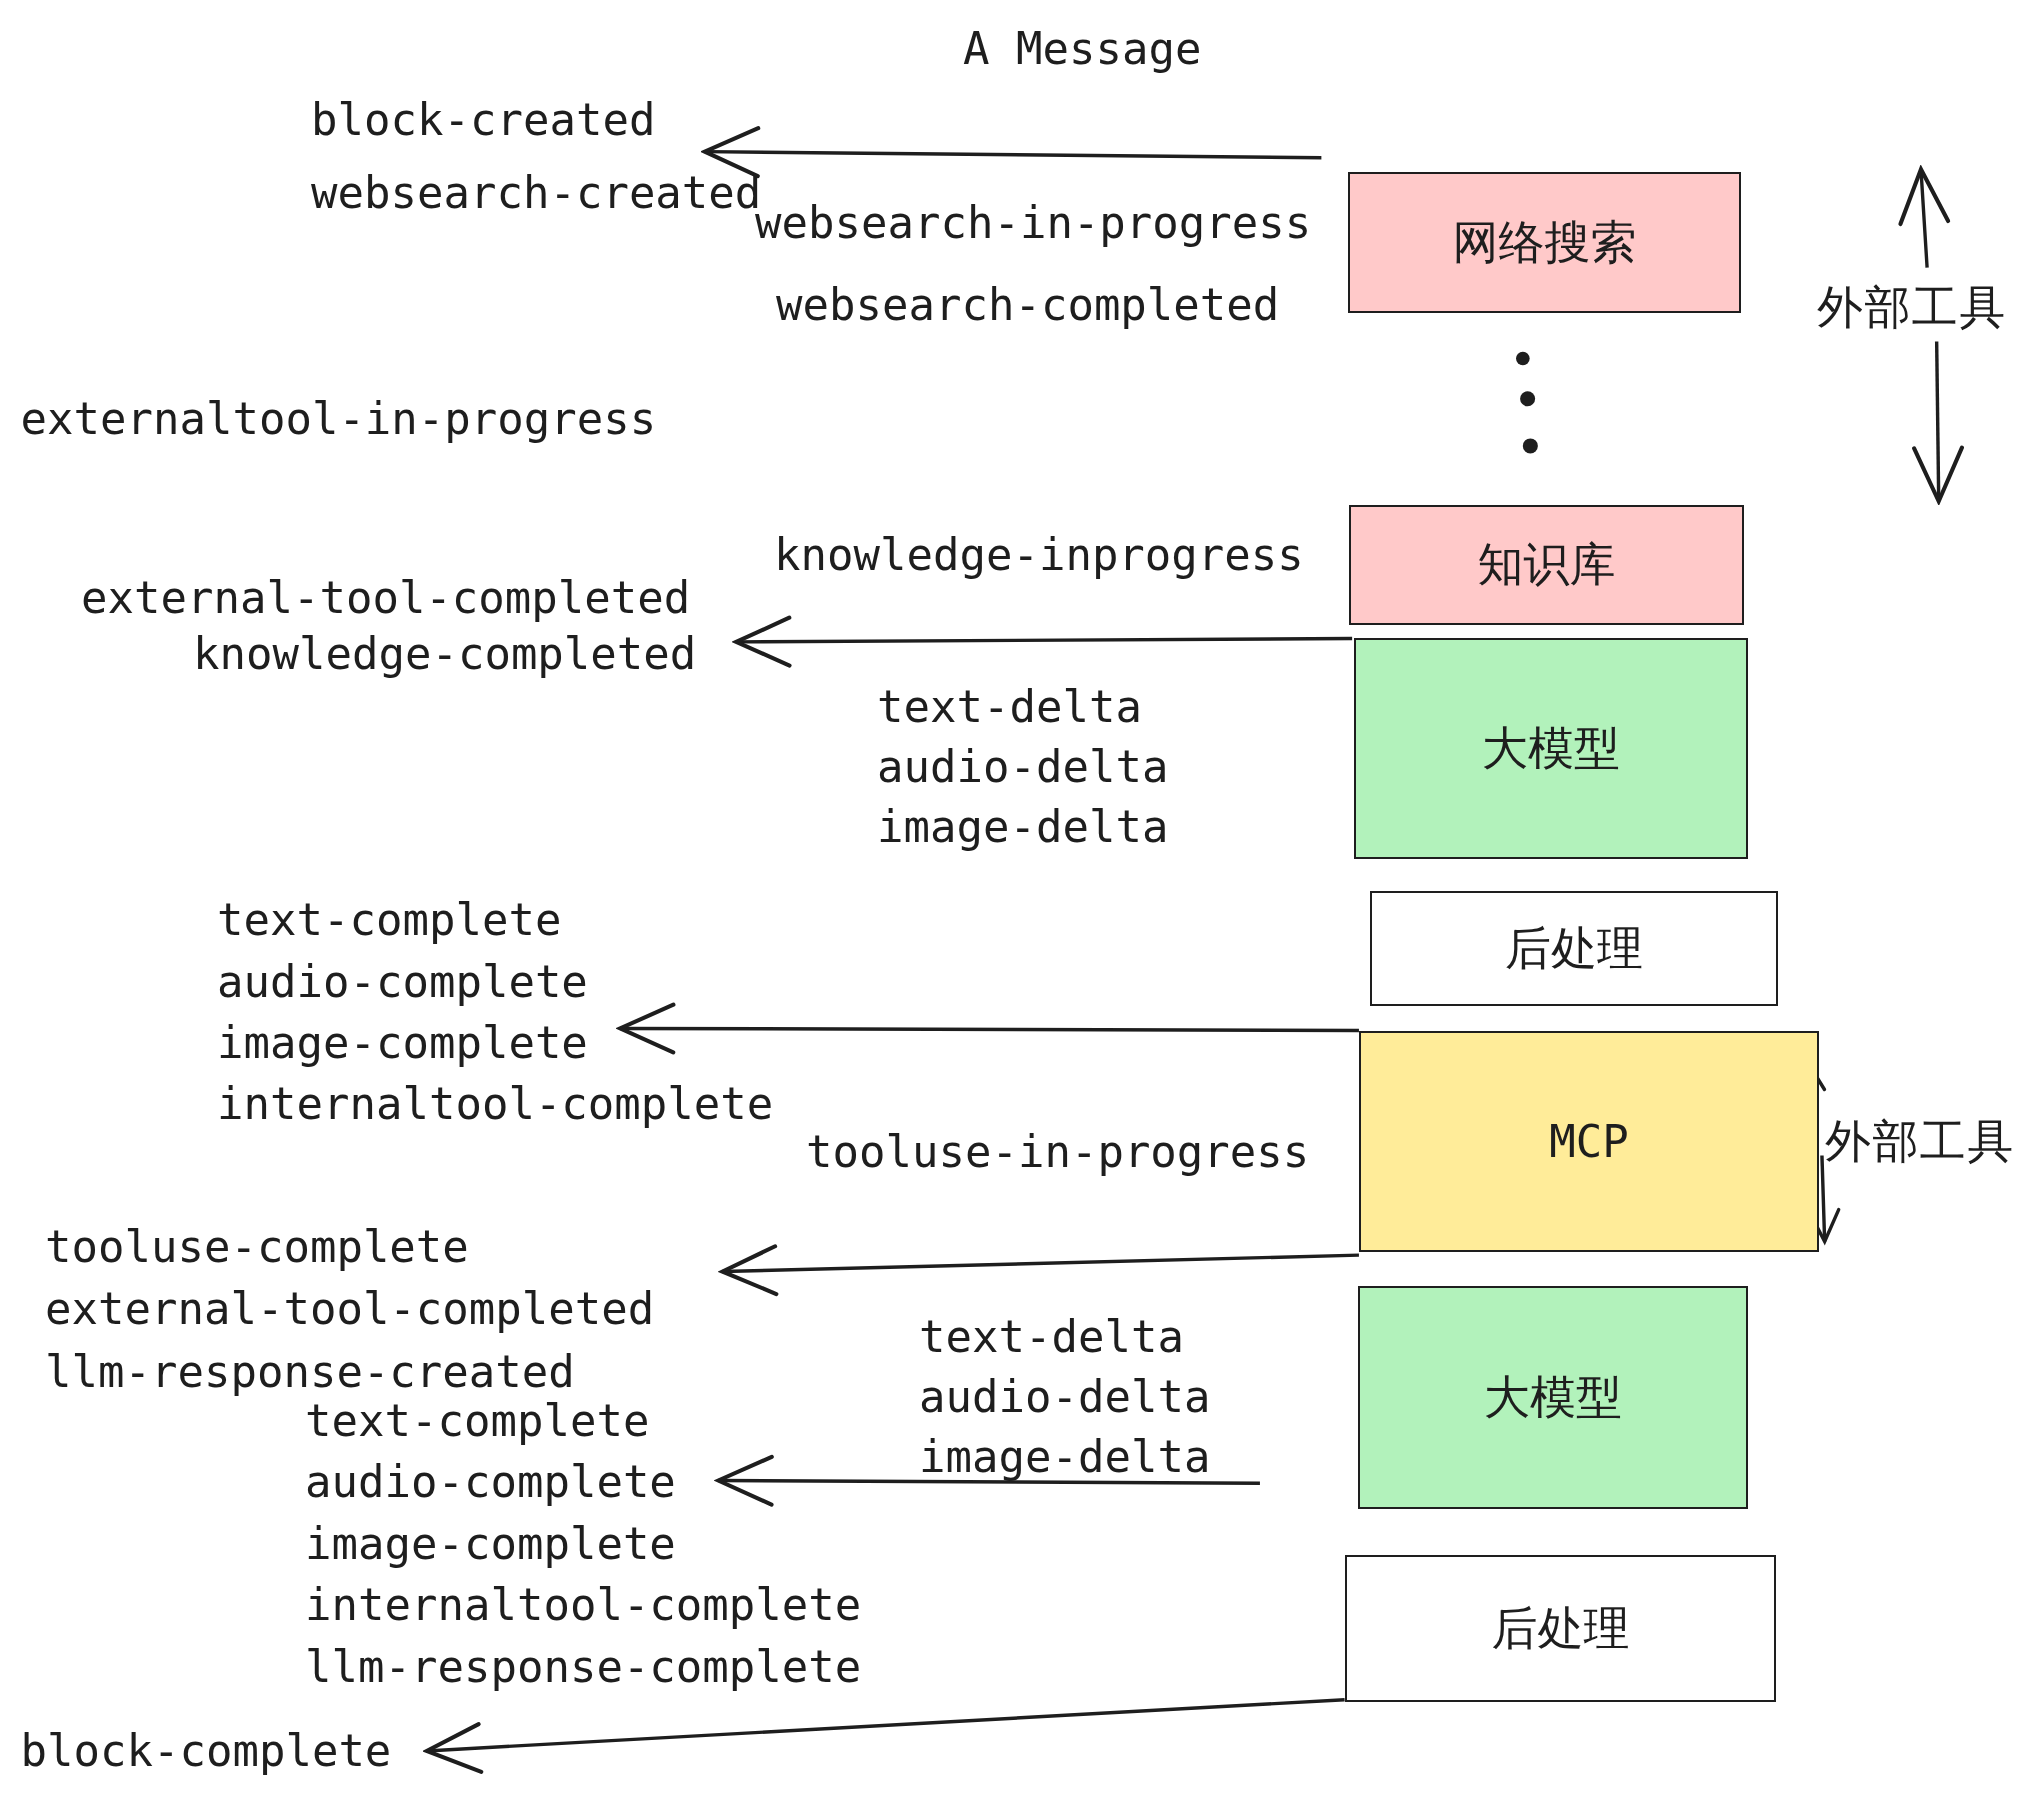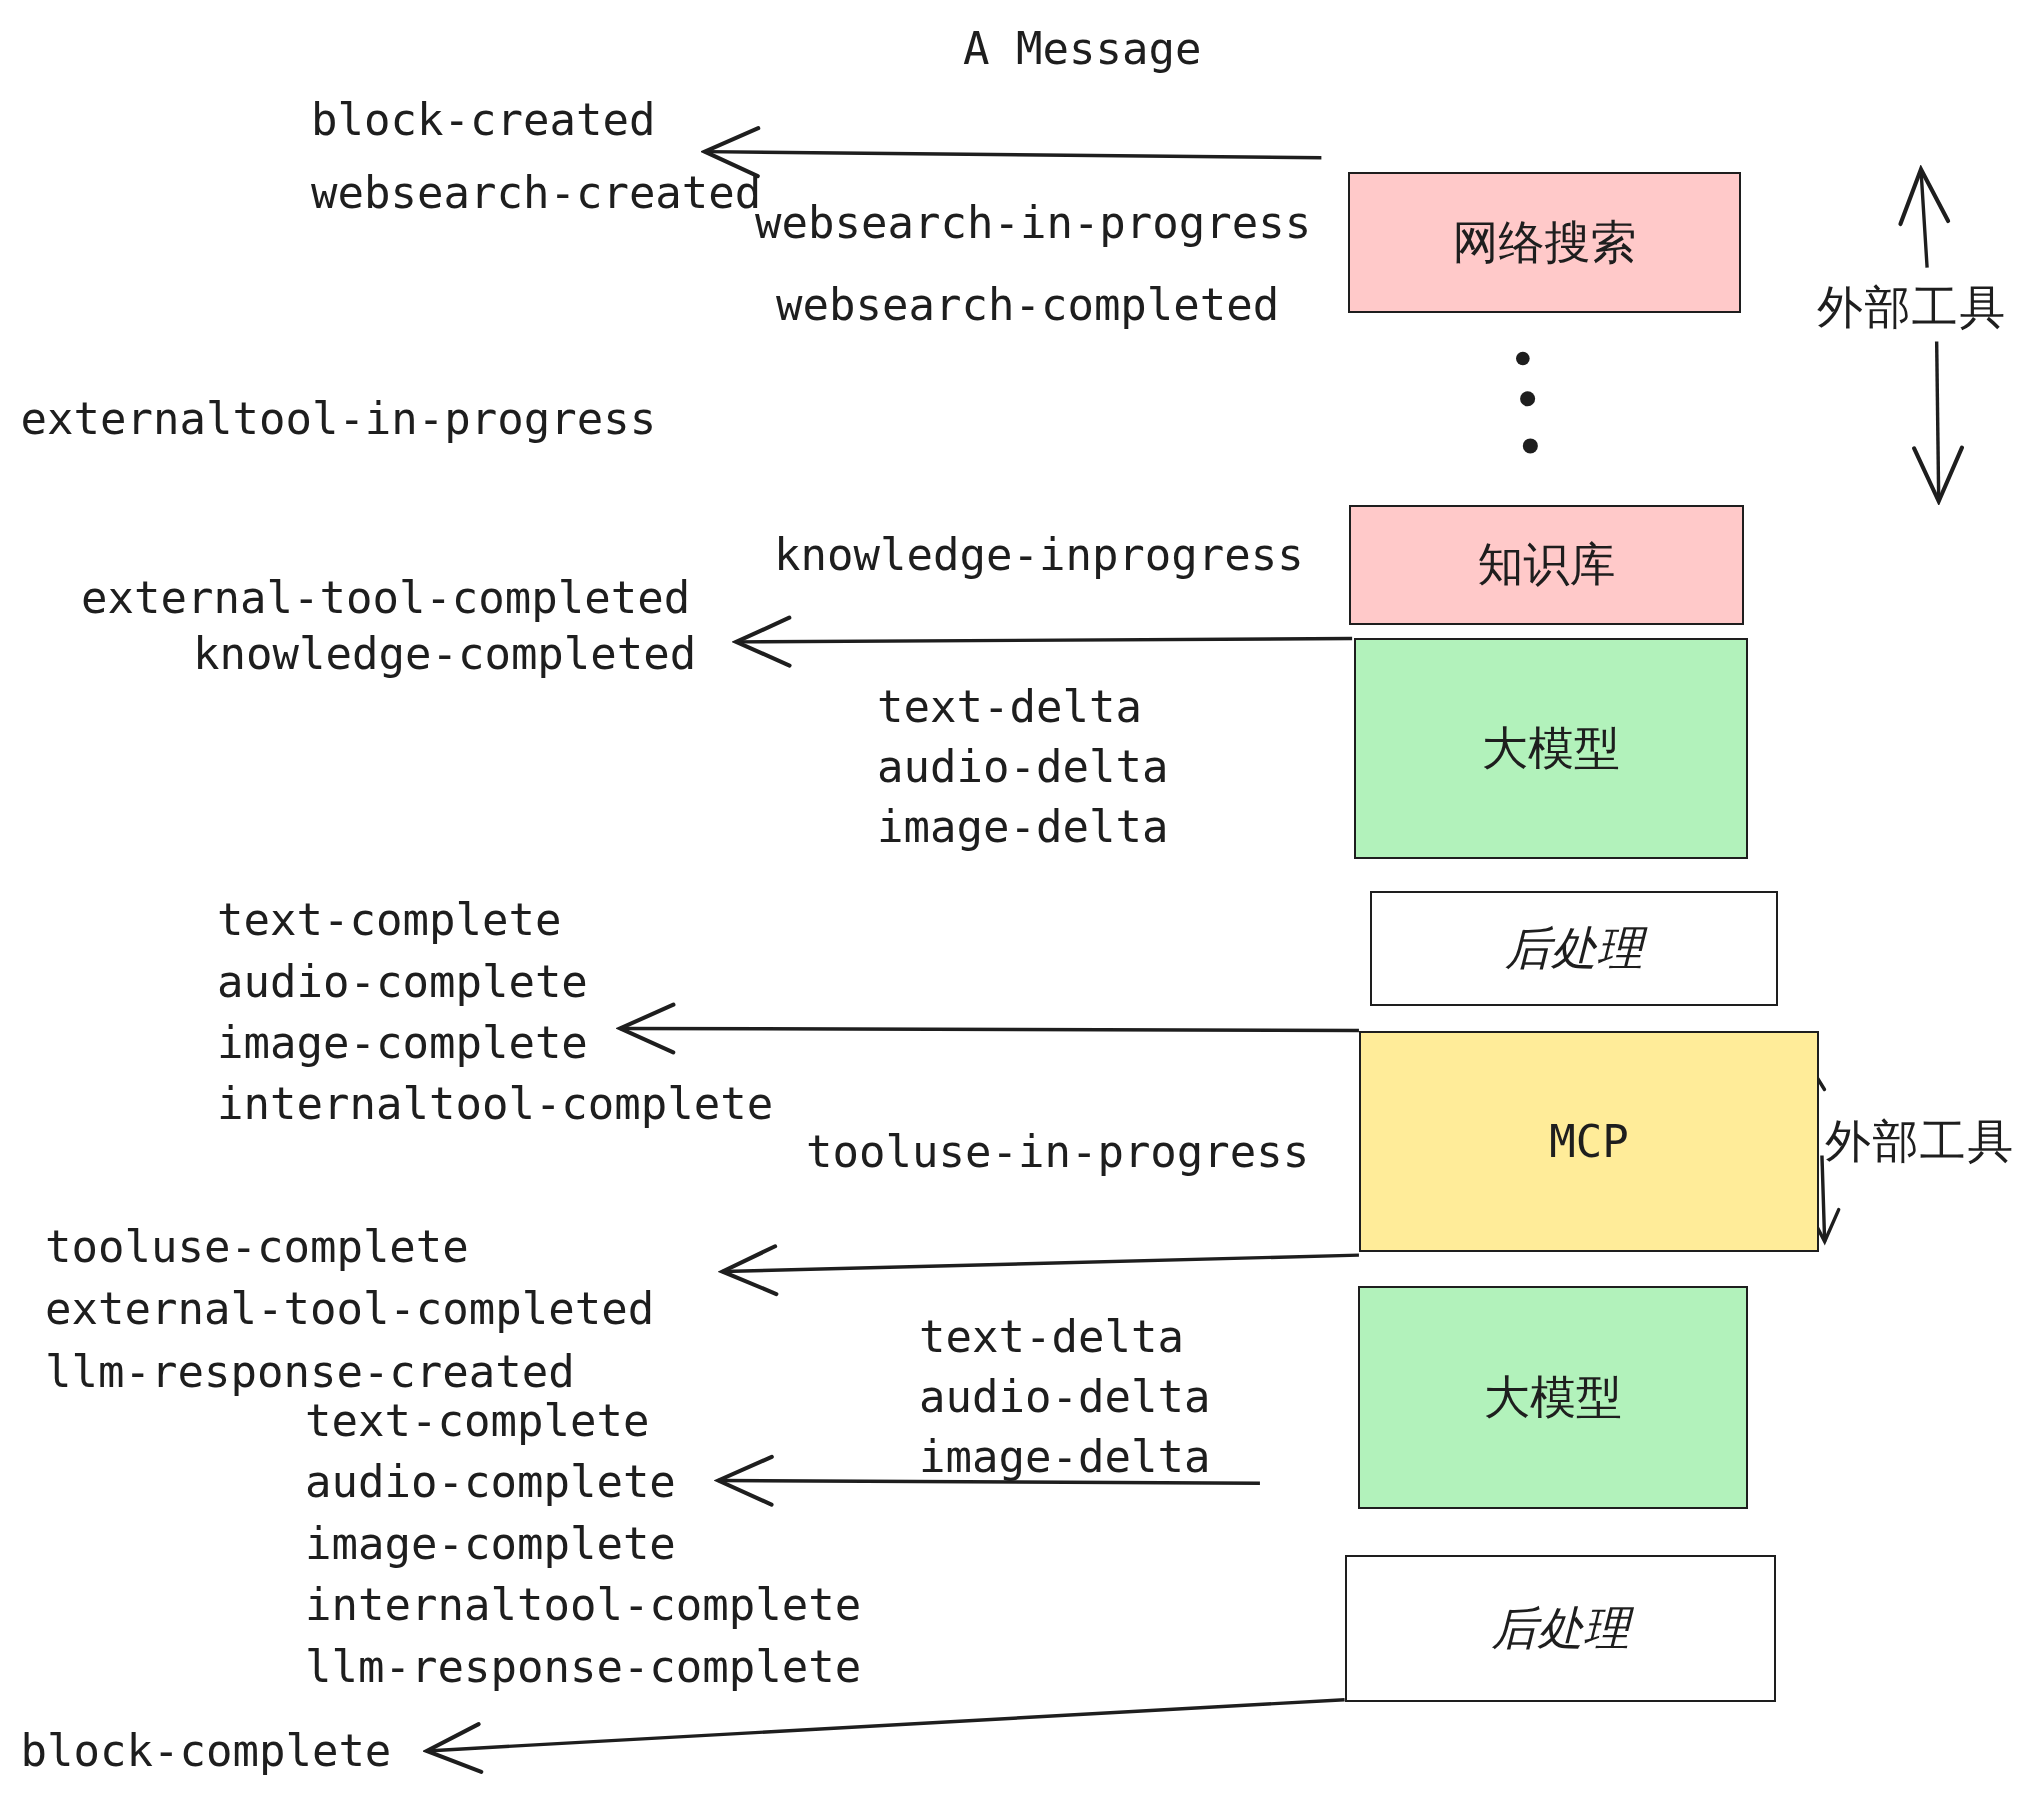--- a/index.html
+++ b/index.html
@@ -15,21 +15,21 @@
   .box{
     position:absolute;border:2.7px solid var(--ink);box-sizing:border-box;
     display:flex;align-items:center;justify-content:center;
     font-family:"DejaVu Sans","Liberation Sans",sans-serif;
     font-size:46px;color:var(--ink);white-space:nowrap;
   }
   .box.mono{font-family:"DejaVu Sans Mono","Liberation Mono",monospace;font-size:44px;}
   .box.pink{background:var(--pink);}
   .box.green{background:var(--green);}
   .box.yellow{background:var(--yellow);}
-  .box.white{background:var(--white);font-style:italic;}
+  .box.white{background:var(--white);}
   .cjk{
     position:absolute;
     font-family:"DejaVu Sans","Liberation Sans",sans-serif;
     font-size:46px;color:var(--ink);white-space:nowrap;letter-spacing:1.4px;
   }
   svg{position:absolute;left:0;top:0;pointer-events:none;}
 </style>
 </head>
 <body>
 

